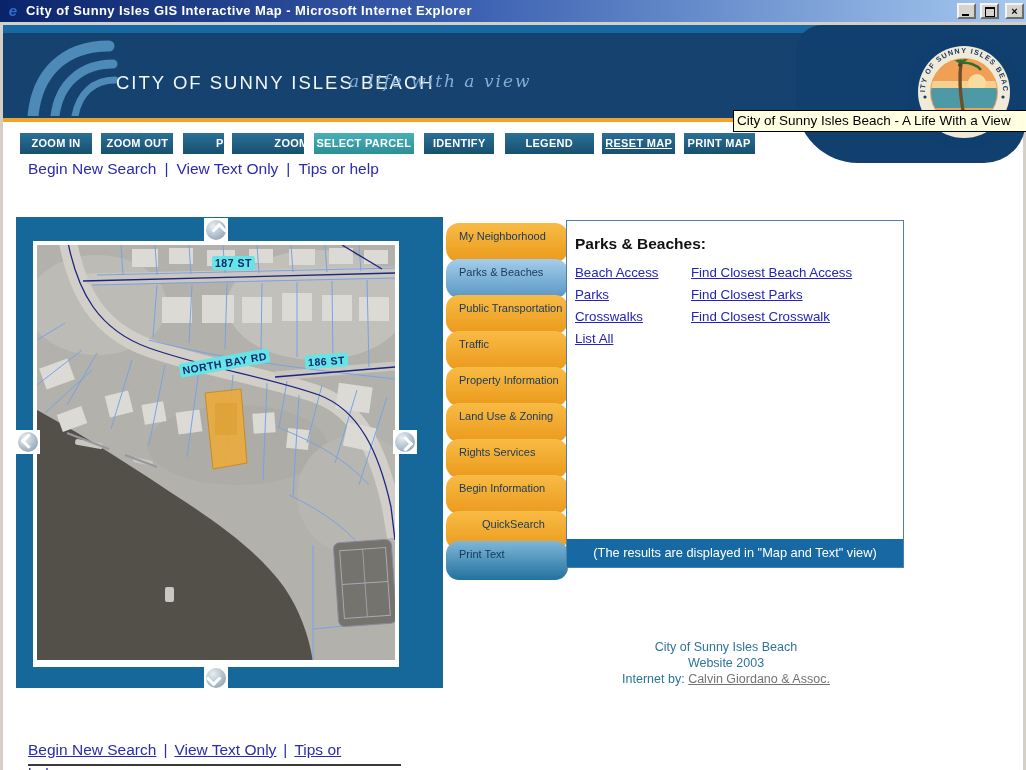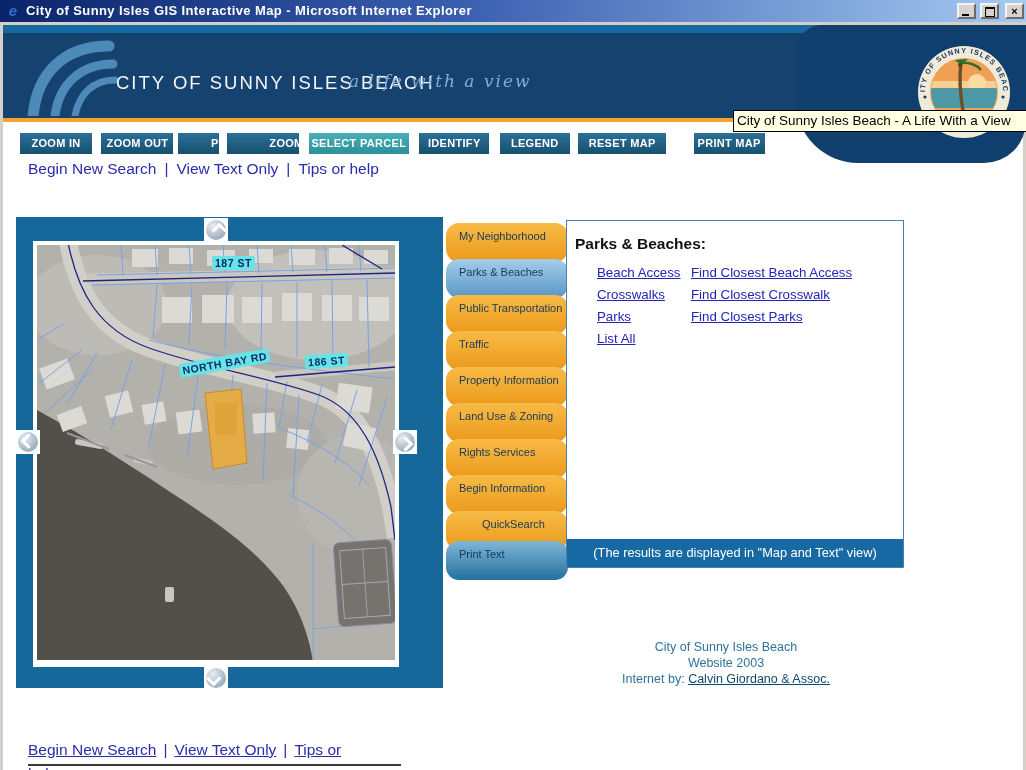--- a/index.html
+++ b/index.html
@@ -74,30 +74,30 @@
     font-size:11px;color:#17395c;line-height:27px;padding-left:13px;box-sizing:border-box;
     background:linear-gradient(#f8bb45,#eb9a1b);white-space:nowrap;cursor:pointer;}
   .sbtn.active{background:linear-gradient(#a5cde9,#5997c5);}
   .sbtn.print{background:linear-gradient(#7fb7d7,#23719f);color:#10395c;}
 
   
   .results{position:absolute;left:566px;top:220px;width:338px;height:348px;background:#fff;
     border:1px solid #4d7fae;box-sizing:border-box;z-index:10;}
   .res-title{position:absolute;left:8px;top:14px;font-size:15.5px;font-weight:bold;color:#111;}
   .res-rows{position:absolute;left:8px;top:44px;width:320px;font-size:13.3px;}
-  .res-row{height:22px;margin-left:22px;}
+  .res-row{height:22px;}
   .res-link{color:#2424b8;text-decoration:underline;cursor:pointer;}
   .res-right{position:absolute;left:116px;}
   .res-note{position:absolute;left:0;bottom:0;width:100%;height:28px;background:#1769a4;
     color:#fff;font-size:12.8px;line-height:28px;text-align:center;}
 
   
   .site-footer{position:absolute;left:546px;top:639px;width:360px;text-align:center;
     font-size:12.5px;color:#2d749c;line-height:16px;}
-  .site-footer .dev-link{color:#0c4a6e;text-decoration:underline;cursor:pointer;}
+  .site-footer .dev-link{color:#737373;text-decoration:underline;cursor:pointer;}
 
   .nav-bottom{position:absolute;left:28px;top:738px;width:332px;font-size:15.5px;
     color:#2b2bad;line-height:24px;}
   .nav-bottom .lnk{color:#2b2bad;text-decoration:underline;cursor:pointer;}
   .nav-bottom .sep{margin:0 7px;text-decoration:none;display:inline-block;}
   .bottom-rule{position:absolute;left:28px;top:764px;width:373px;height:2px;background:#3a3a3a;}
 </style>
 </head>
 <body>
 
@@ -160,27 +160,27 @@
     <textPath href="#arcBot" startOffset="50%" text-anchor="middle">CITY OF SUN AM</textPath>
   </text>
   <circle cx="22" cy="66" r="1.6" fill="#1b3a66"></circle>
   <circle cx="100" cy="66" r="1.6" fill="#1b3a66"></circle>
 </svg>
 <div class="tooltip">City of Sunny Isles Beach - A Life With a View</div>
 <div class="orange-line"></div>
 
 <div class="toolbar">
   <span class="tbtn" style="width:72px;margin-right:5px;">ZOOM IN</span>
-  <span class="tbtn" style="width:72px;">ZOOM OUT</span>
+  <span class="tbtn" style="width:72px;margin-right:5px;">ZOOM OUT</span>
   <span class="tbtn pan" style="width:41px;margin-right:4px;">PAN</span>
   <span class="tbtn" style="width:72px;margin-right:5px;padding-left:42px;">ZOOM FULL</span>
   <span class="tbtn active" style="width:100px;margin-right:6px;">SELECT PARCEL</span>
   <span class="tbtn" style="width:70px;margin-right:6px;">IDENTIFY</span>
-  <span class="tbtn" style="width:70px;margin-right:4px;">LEGEND</span>
-  <span class="tbtn" style="width:88px;margin-right:23px;">RESET MAP</span>
+  <span class="tbtn" style="width:89px;margin-right:4px;">LEGEND</span>
+  <span class="tbtn" style="width:73px;margin-right:4px;text-decoration:underline;">RESET MAP</span>
   <span class="tbtn" style="width:71px;">PRINT MAP</span>
 </div>
 
 <div class="nav-top">
   <span class="lnk">Begin New Search</span><span class="sep">|</span><span class="lnk">View Text Only</span><span class="sep">|</span><span class="lnk">Tips or help</span>
 </div>
 
 <div class="map-panel">
   <div class="map-white"></div>
 
@@ -301,28 +301,28 @@
 <div class="sbtn print" style="top:541px;">Print Text</div>
 
 <div class="results">
   <div class="res-title">Parks &amp; Beaches:</div>
   <div class="res-rows">
     <div class="res-row">
       <span class="res-link">Beach Access</span>
       <span class="res-right res-link">Find Closest Beach Access</span>
     </div>
     <div class="res-row">
+      <span class="res-link">Parks</span>
+      <span class="res-right res-link">Find Closest Parks</span>
+    </div>
+    <div class="res-row">
       <span class="res-link">Crosswalks</span>
       <span class="res-right res-link">Find Closest Crosswalk</span>
     </div>
     <div class="res-row">
-      <span class="res-link">Parks</span>
-      <span class="res-right res-link">Find Closest Parks</span>
-    </div>
-    <div class="res-row">
       <span class="res-link">List All</span>
     </div>
   </div>
   <div class="res-note">(The results are displayed in "Map and Text" view)</div>
 </div>
 
 <div class="site-footer">
   <div>City of Sunny Isles Beach</div>
   <div>Website 2003</div>
   <div><span>Internet by: </span><span class="dev-link">Calvin Giordano &amp; Assoc.</span></div>

